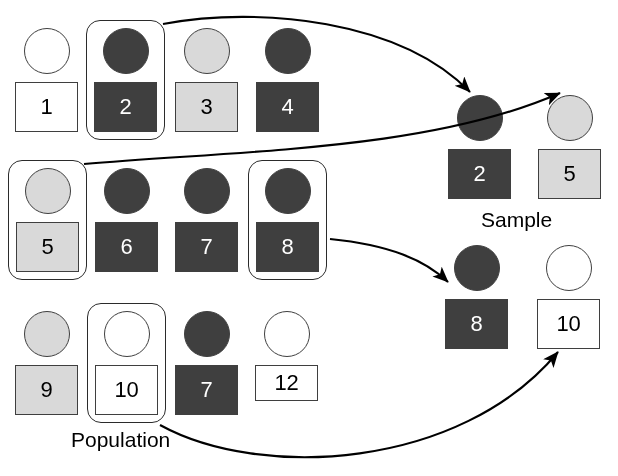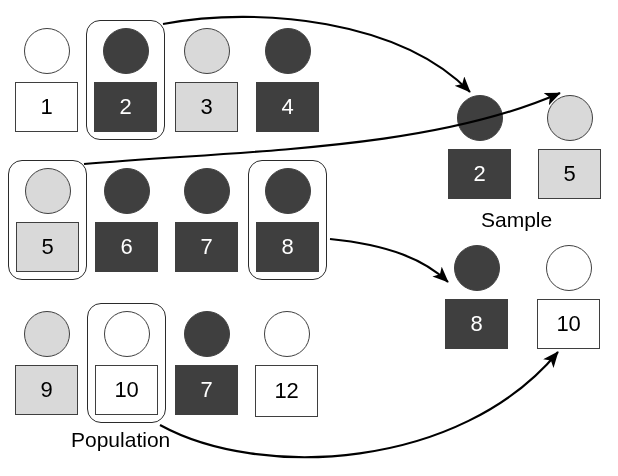--- a/index.html
+++ b/index.html
@@ -111,21 +111,21 @@
       <div class="unit" style="left: 95px; top: 311px; width: 63px; height: 104px;">
         <div class="circle fill-white" style="width: 46px; height: 46px; left: 8.5px; top: 0px;"></div>
         <div class="square fill-white txt-dark" style="width: 63px; height: 50px; left: 0px; top: 54px;">10</div>
       </div>
       <div class="unit" style="left: 175px; top: 311px; width: 63px; height: 104px;">
         <div class="circle fill-dark" style="width: 46px; height: 46px; left: 8.5px; top: 0px;"></div>
         <div class="square fill-dark txt-light" style="width: 63px; height: 50px; left: 0px; top: 54px;">7</div>
       </div>
       <div class="unit" style="left: 255px; top: 311px; width: 63px; height: 104px;">
         <div class="circle fill-white" style="width: 46px; height: 46px; left: 8.5px; top: 0px;"></div>
-        <div class="square fill-white txt-dark" style="width: 63px; height: 52px; left: 0px; top: 54px;">12</div>
+        <div class="square fill-white txt-dark" style="width: 63px; height: 36px; left: 0px; top: 54px;">12</div>
       </div>
     </div>
 
   <div id="sample-layer">
       <div class="unit" style="left: 448px; top: 95px; width: 63px; height: 104px;">
         <div class="circle fill-dark" style="width: 46px; height: 46px; left: 8.5px; top: 0px;"></div>
         <div class="square fill-dark txt-light" style="width: 63px; height: 50px; left: 0px; top: 54px;">2</div>
       </div>
       <div class="unit" style="left: 538px; top: 95px; width: 63px; height: 104px;">
         <div class="circle fill-light" style="width: 46px; height: 46px; left: 8.5px; top: 0px;"></div>

